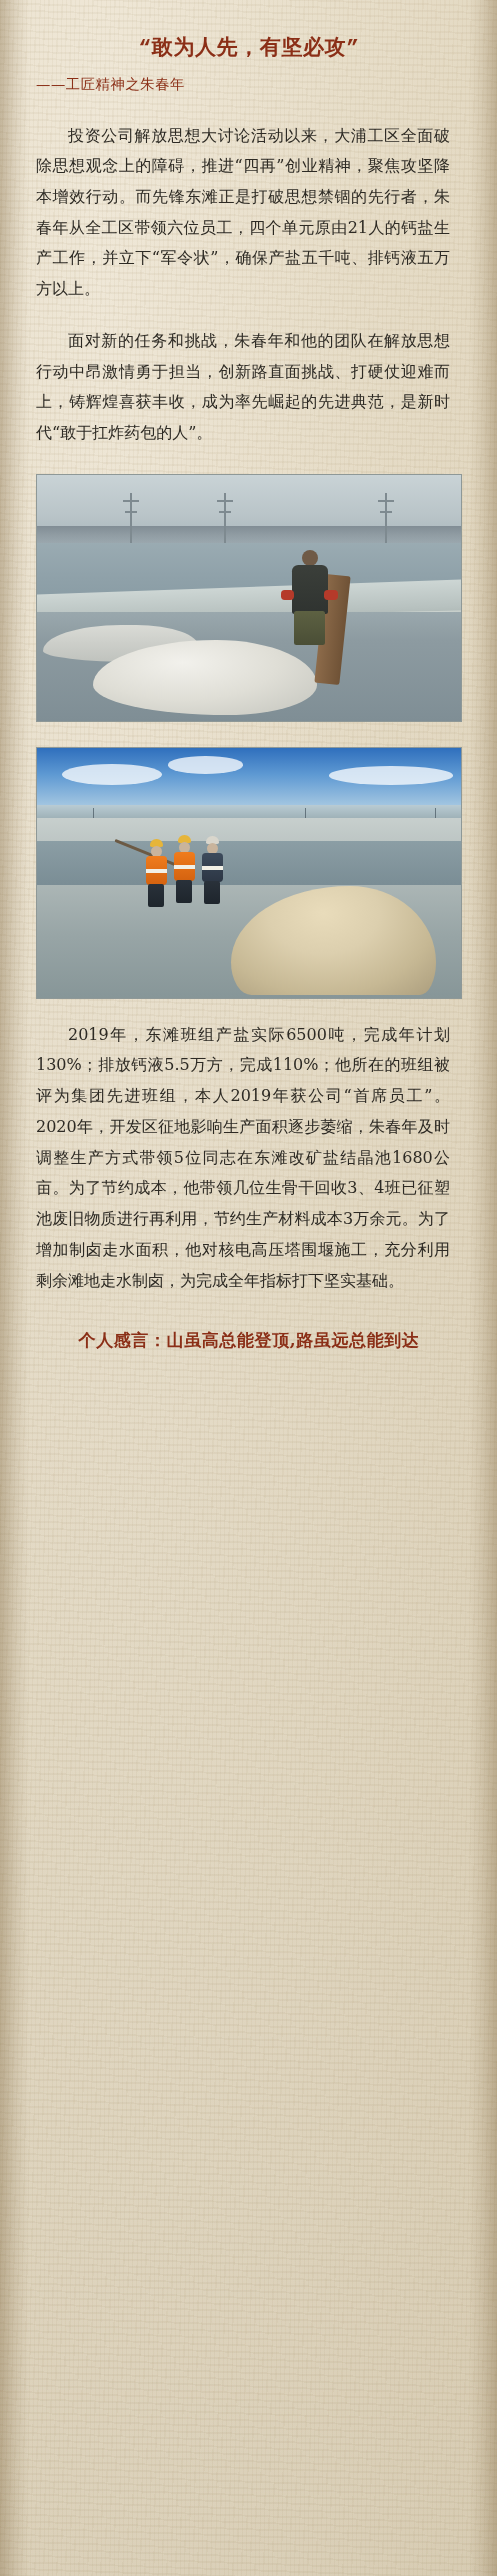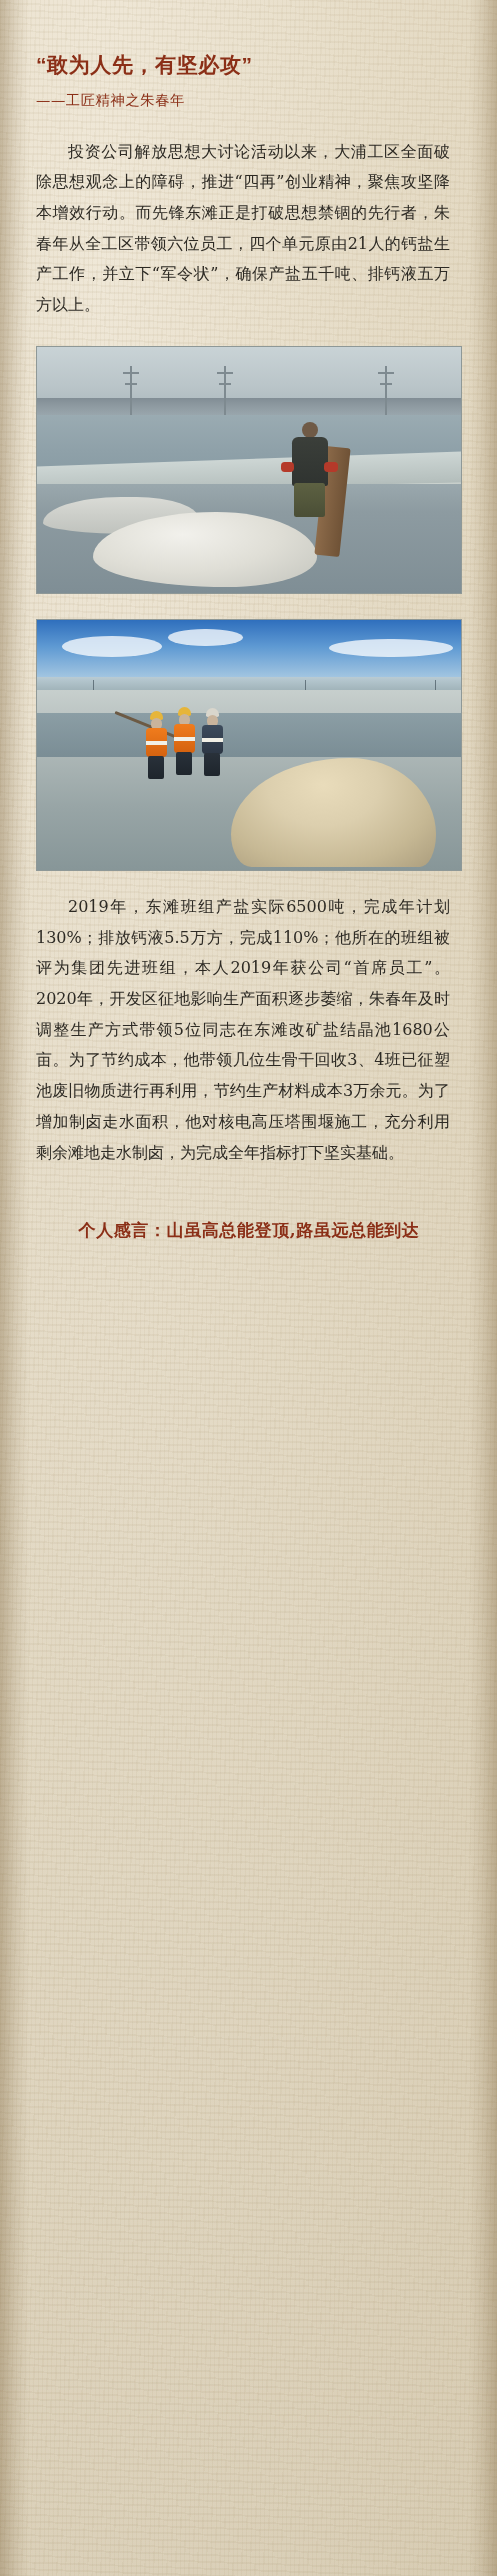--- a/index.html
+++ b/index.html
@@ -41,28 +41,28 @@
     background: linear-gradient(270deg, rgba(120,95,55,0.35) 0%, rgba(120,95,55,0.12) 55%, rgba(120,95,55,0) 100%);
   }
 
   .content {
     position: relative;
     z-index: 2;
     padding: 0 36px;
   }
 
   .title {
-    text-align: left;
+    text-align: center;
     font-size: 21px;
     font-weight: bold;
     color: #8b2f17;
     letter-spacing: 0.6px;
-    padding-top: 50px;
+    padding-top: 34px;
     line-height: 1.4;
-    font-family: Liberation Sans, sans-serif;
+    font-family: Liberation Mono, monospace;
   }
   .subtitle {
     text-align: left;
     font-size: 14.3px;
     color: #8b2f17;
     margin-top: 11.2px;
     letter-spacing: 0.6px;
     font-family: "DejaVu Serif", "Liberation Serif", serif;
   }
 
@@ -236,40 +236,41 @@
   .photo2 .w3 .helmet { background:#d9d6cc; }
   .photo2 .tool {
     position:absolute; left: 75px; top: 106px; width: 81px; height: 3.1px;
     background:#6c5a44; transform: rotate(22deg); border-radius:1.9px;
   }
   .photo2 .pole {
     position:absolute; top: 60px; width: 1.2px; height: 25px; background: rgba(70,85,95,.7);
   }
 
   .quote-box {
-    margin: 48px 0 0 0;
+    margin: 30px 0 0 0;
     text-align: center;
     color: #8b2f17;
     font-size: 17px;
     font-weight: bold;
     line-height: 1.75;
     letter-spacing: 0.6px;
     font-family: "DejaVu Serif", "Liberation Serif", serif;
   }
 </style>
 </head>
 <body>
 
 <div class="page">
   <div class="content">
 
     <div class="title">“敢为人先，有坚必攻”</div>
     <div class="subtitle">——工匠精神之朱春年</div>
 
     <p class="para first">投资公司解放思想大讨论活动以来，大浦工区全面破除思想观念上的障碍，推进“四再”创业精神，聚焦攻坚降本增效行动。而先锋东滩正是打破思想禁锢的先行者，朱春年从全工区带领六位员工，四个单元原由21人的钙盐生产工作，并立下“军令状”，确保产盐五千吨、排钙液五万方以上。</p>
+    <p class="para">面对新的任务和挑战，朱春年和他的团队在解放思想行动中昂激情勇于担当，创新路直面挑战、打硬仗迎难而上，铸辉煌喜获丰收，成为率先崛起的先进典范，是新时代“敢于扛炸药包的人”。</p>
 
     <div class="figure">
       <div class="ph photo1">
         <div class="sky"></div>
         <div class="skyline"></div>
         <div class="tower" style="left:93px"></div>
         <div class="tower" style="left:187px"></div>
         <div class="tower" style="left:348px"></div>
         <div class="water"></div>
         <div class="bank"></div>

